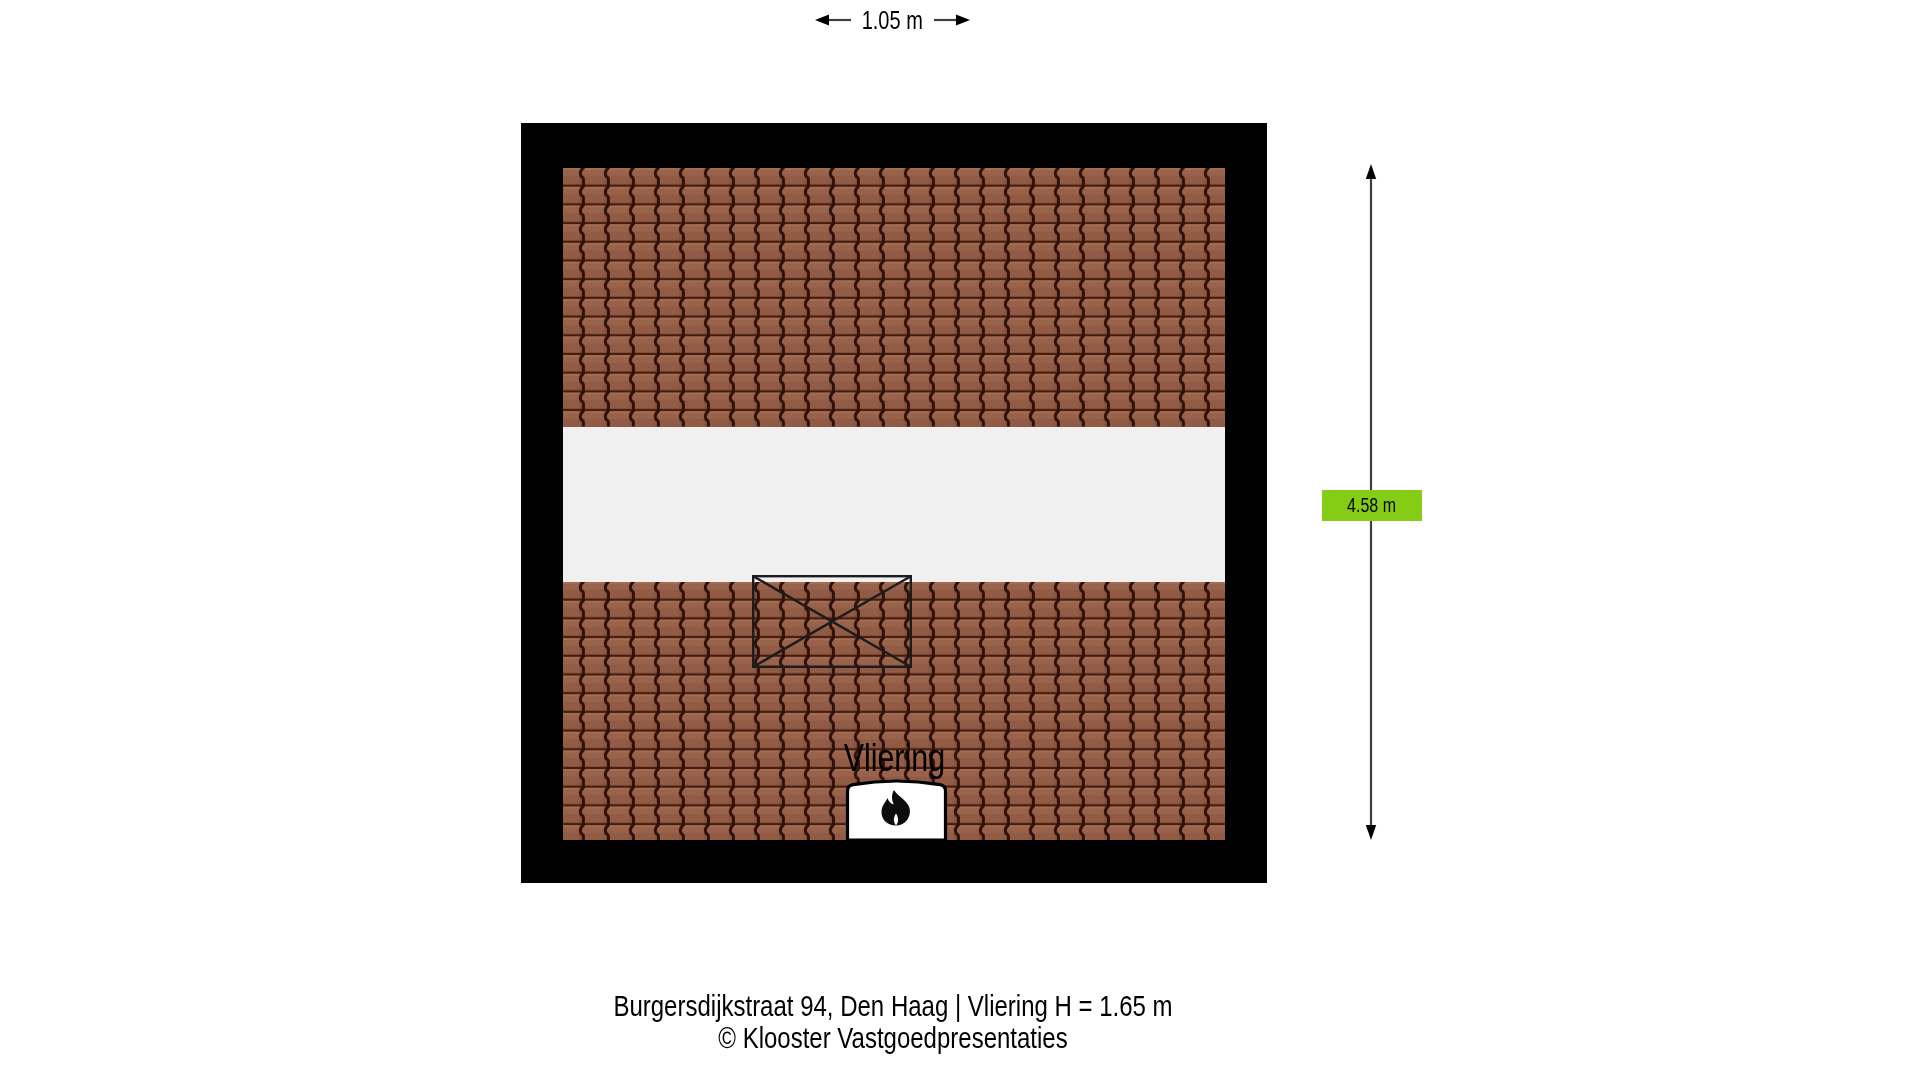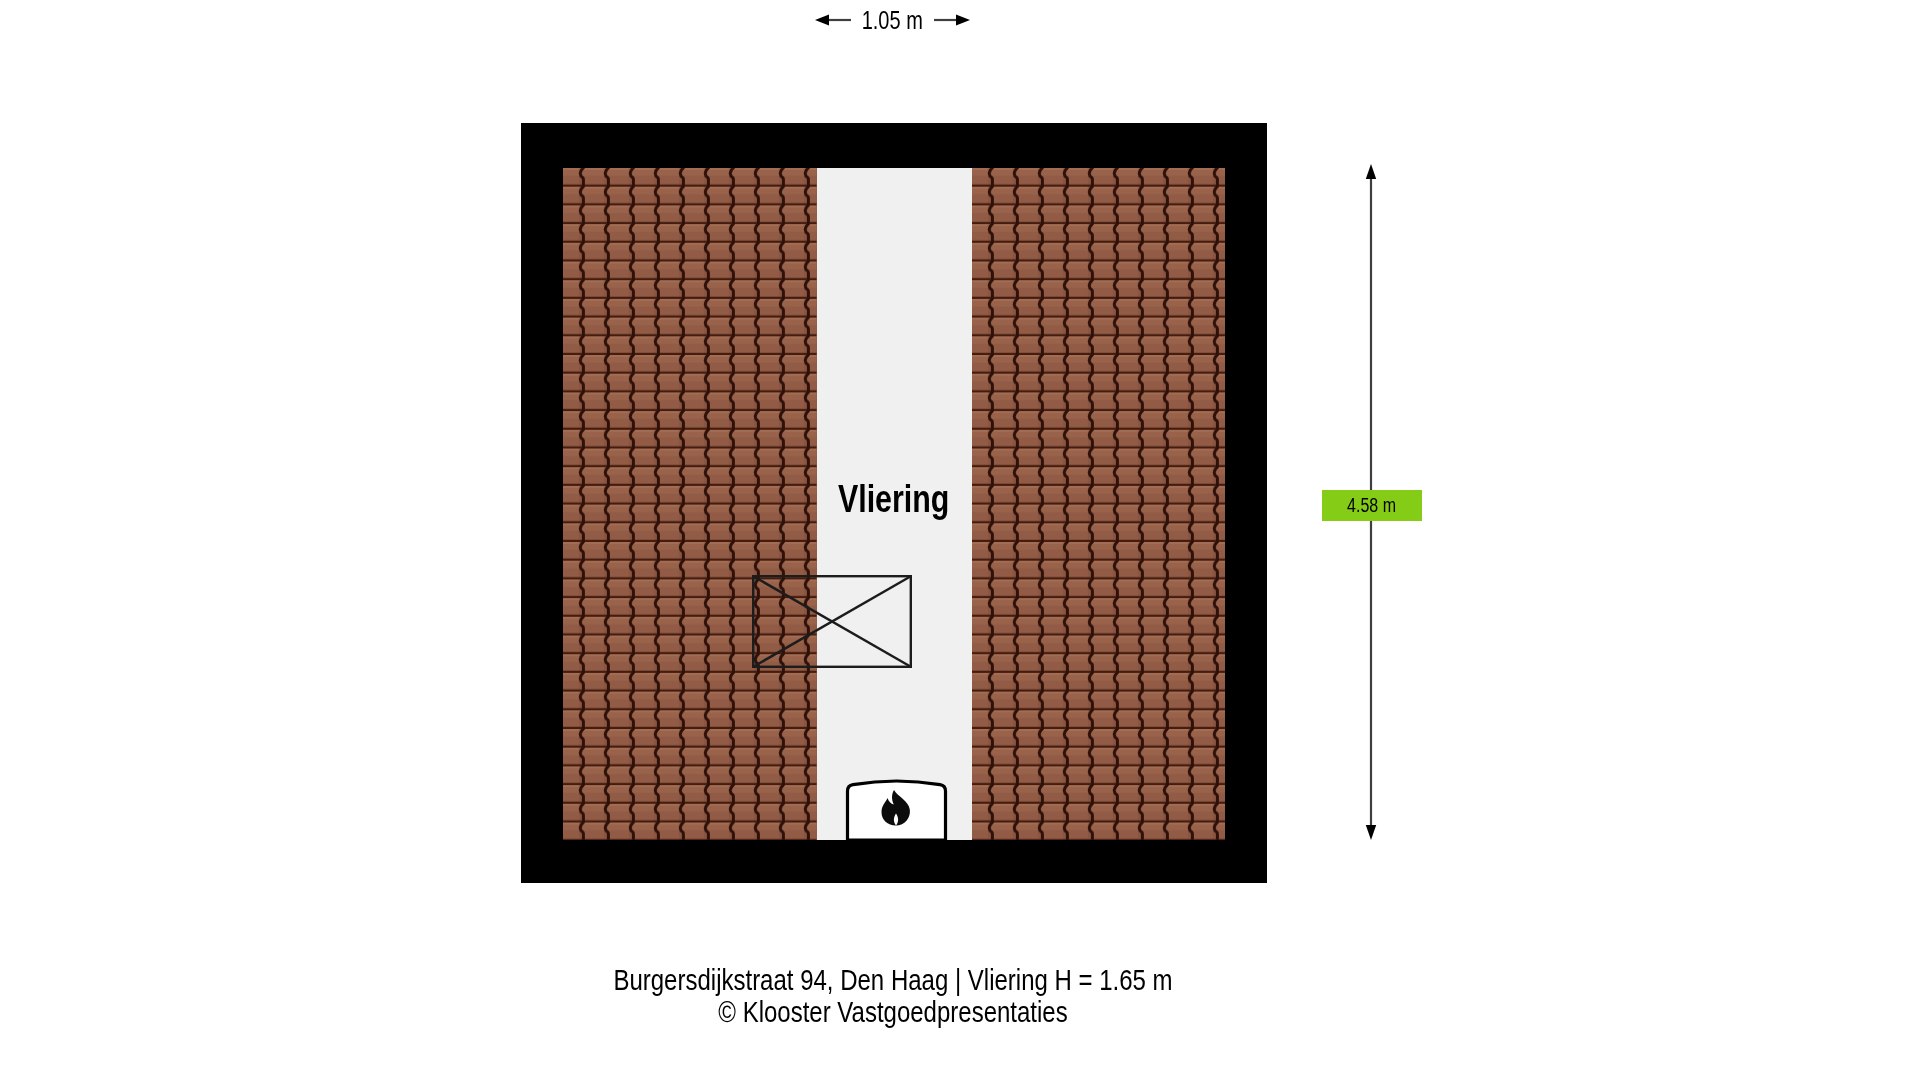--- a/index.html
+++ b/index.html
@@ -24,21 +24,21 @@
   .dim-top .dim-label { font-size: 25px; line-height: 24px; }
   .dim-arrow { flex: 0 0 auto; }
 
   
   .floorplan {
     position: absolute; left: 521px; top: 123px; width: 746px; height: 760px;
     background: #000000;
   }
   .inner {
     position: absolute; left: 42px; top: 45px; right: 42px; bottom: 43px;
-    display: flex; flex-direction: row; font-weight: bold;
+    display: flex; flex-direction: column;
   }
   .tiles { flex: 1 1 auto; background: #8e5843; font-size: 0; }
   .tiles svg { display: block; width: 100%; height: 100%; }
   .floor-strip {
     flex: 0 0 155px; background: #f0f0f0; position: relative;
   }
   .room-label {
     position: absolute; left: 0; top: 312px; width: 100%;
     text-align: center; font-size: 38px; line-height: 38px;
   }
@@ -52,21 +52,21 @@
   
   .dim-right-line { position: absolute; left: 1362px; top: 164px; }
   .dim-right-label {
     position: absolute; left: 1322px; top: 490px; width: 100px; height: 31px;
     background: #84cc16; text-align: center;
     font-size: 20px; line-height: 31px;
   }
 
   
   .caption {
-    position: absolute; left: 493px; top: 964px; width: 800px;
+    position: absolute; left: 493px; top: 990px; width: 800px;
     text-align: center; font-size: 30px; line-height: 32px;
   }
 </style>
 </head>
 <body>
 
 <div class="stage">
 
   <svg width="0" height="0" style="position:absolute" aria-hidden="true">
     <defs>

